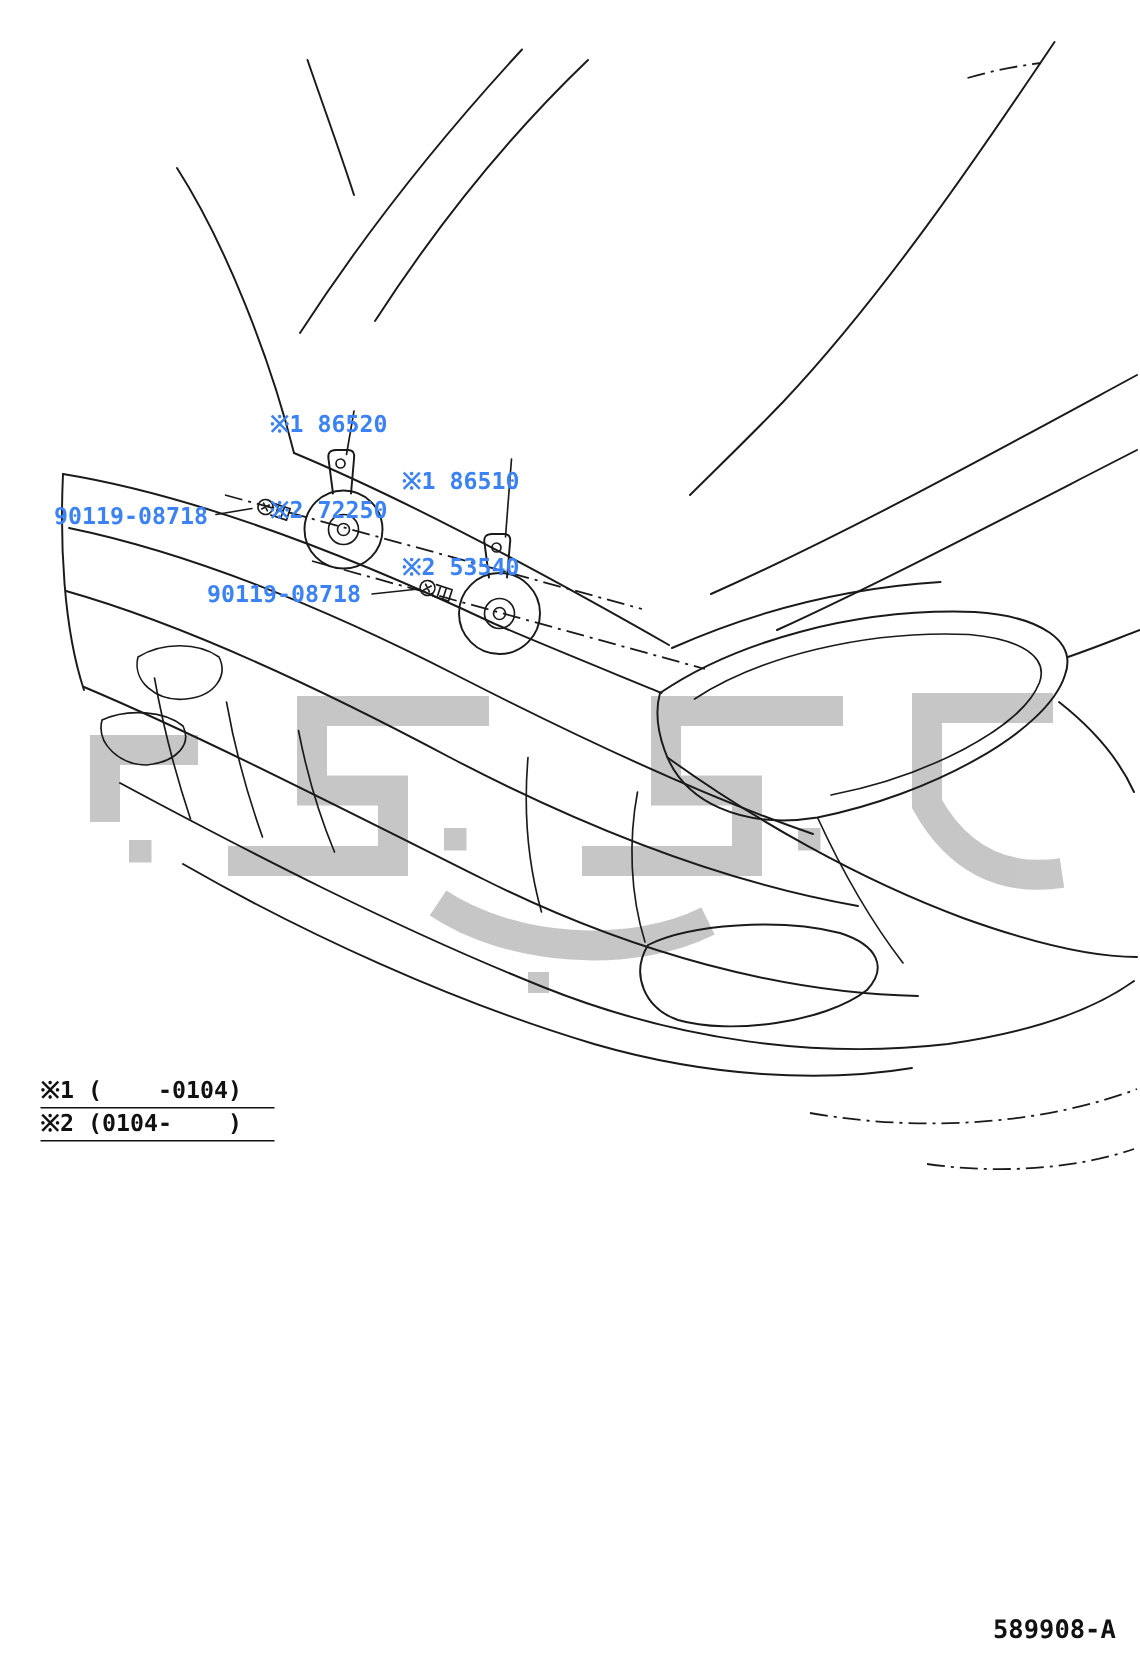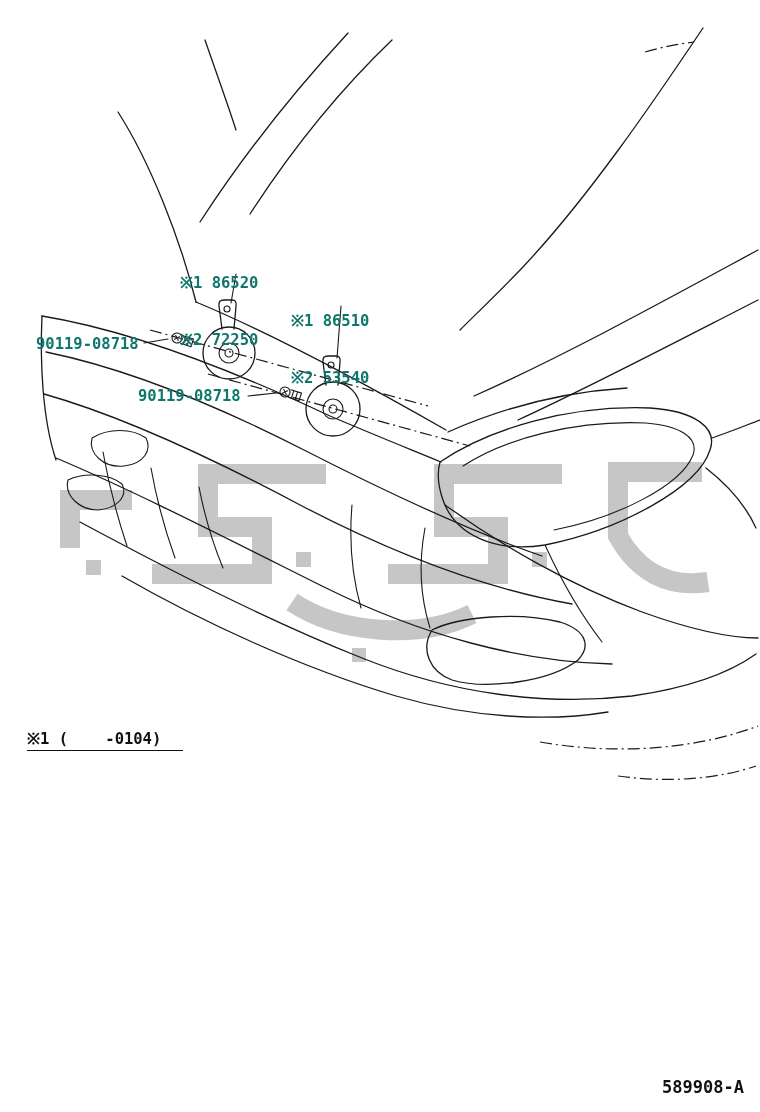--- a/index.html
+++ b/index.html
@@ -21,24 +21,24 @@
   .wm { fill: none; stroke: #8f8f8f; stroke-width: 20; stroke-linecap: butt; stroke-linejoin: miter; }
   .wm-dot { fill: #8f8f8f; stroke: none; }
 
   
   .label {
     position: absolute;
     font-weight: bold;
     font-size: 15.5px;
     line-height: 19px;
     white-space: pre;
-    color: #0f766e;
+    color: #3b82f6;
   }
   .part-label span { display: block; }
-  .footnotes { position: absolute; left: 27px; top: 717px; margin-top: 12px; }
+  .footnotes { position: absolute; left: 27px; top: 717px; }
   .footnote-row {
     font-weight: bold;
     font-size: 15.5px;
     line-height: 20px;
     white-space: pre;
     min-width: 156px;
     border-bottom: 1.6px solid #111111;
     padding-bottom: 1px;
   }
   .drawing-number {
@@ -143,27 +143,28 @@
       <path class="ln-thin" d="M -2,-2 L 2,2 M -2,2 L 2,-2"></path>
       <path class="ln-thin" d="M 5,-4 L 16,-4 M 5,4 L 16,4 M 16,-4 L 16,4 M 8,-4 L 8,4 M 12,-4 L 12,4"></path>
     </g>
   </svg>
 
   <div class="label part-label" style="left:180px; top:236px;">
     <span>※1 86520</span>
     <span>※2 72250</span>
   </div>
 
-  <div class="label part-label" style="left:291px; top:274px;">
+  <div class="label part-label" style="left:268px; top:274px;">
     <span>※1 86510</span>
     <span>※2 53540</span>
   </div>
 
   <div class="label" style="left:36px; top:335px;">90119-08718</div>
   <div class="label" style="left:138px; top:387px;">90119-08718</div>
 
   <div class="footnotes">
     <div class="footnote-row">※1 (    -0104)</div>
+    <div class="footnote-row">※2 (0104-    )</div>
   </div>
 
   <div class="drawing-number">589908-A</div>
 
 </div>
 
 </body></html>

